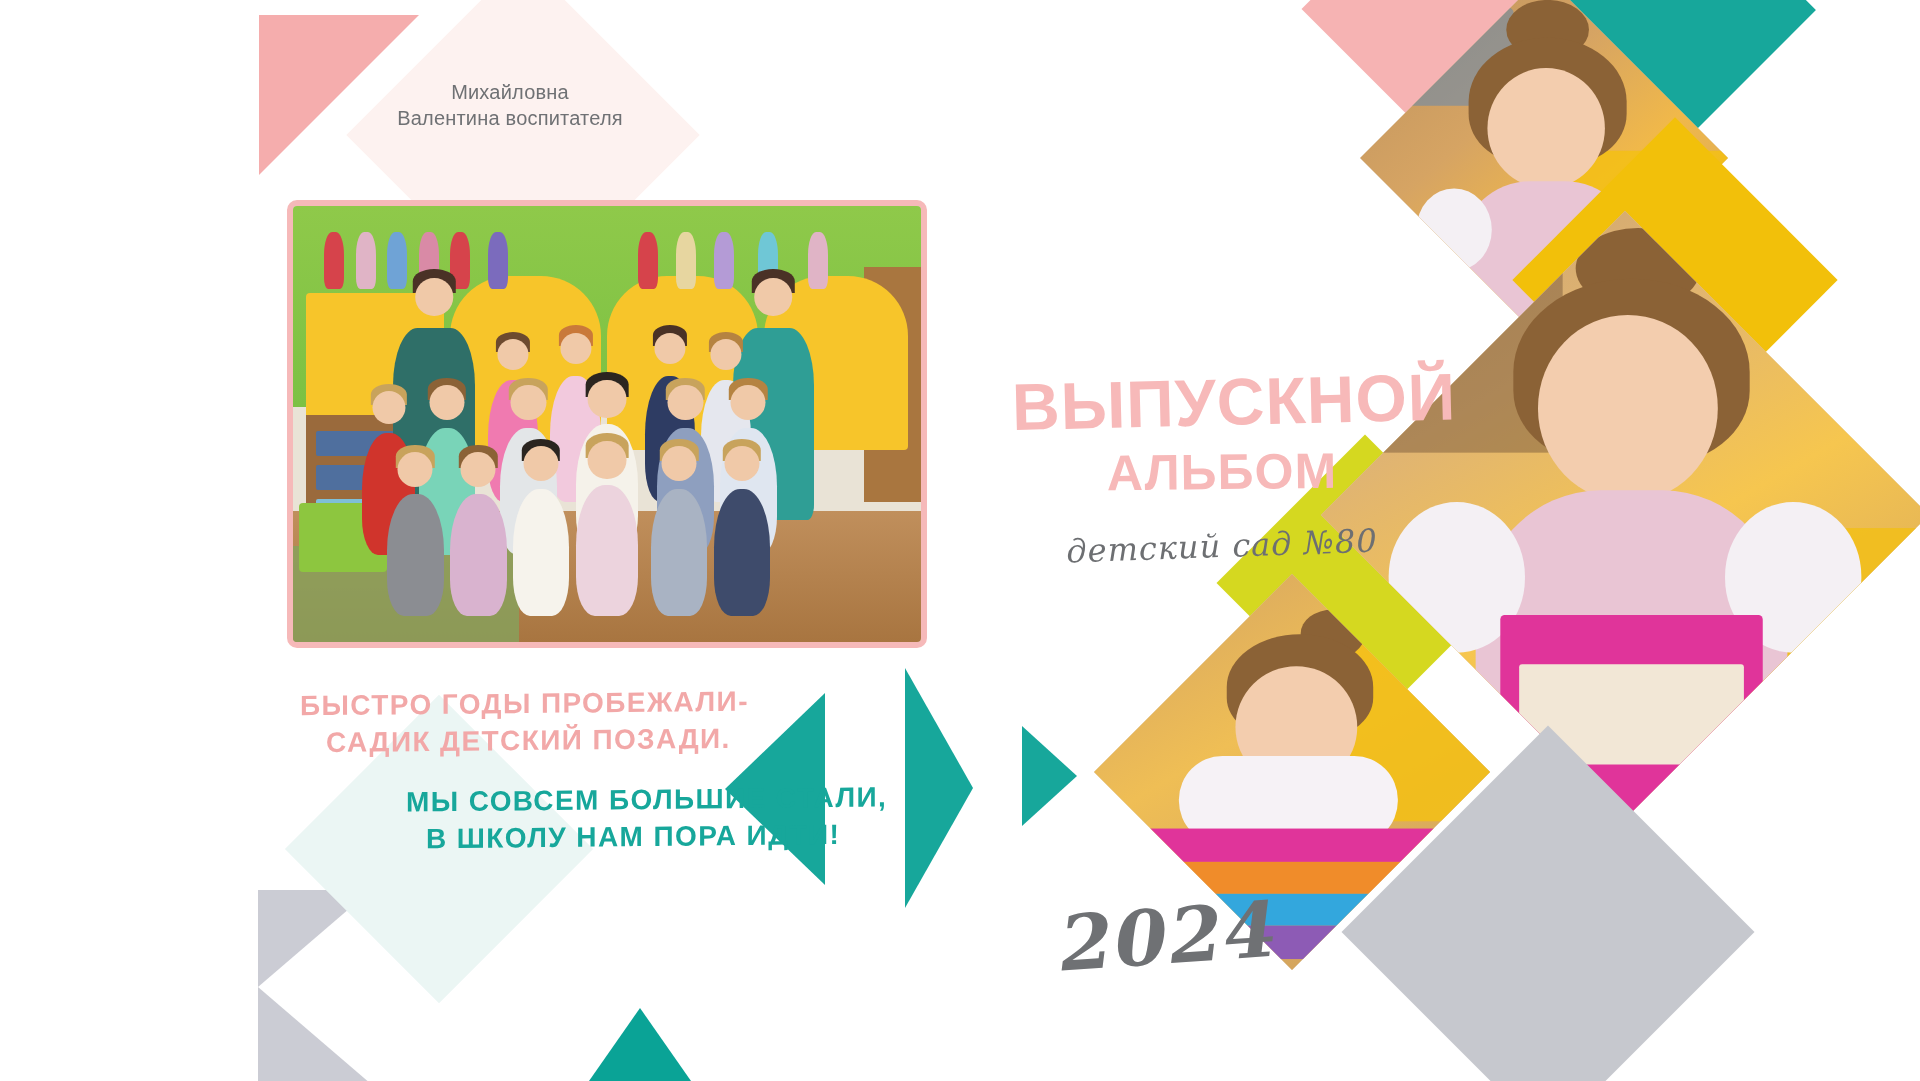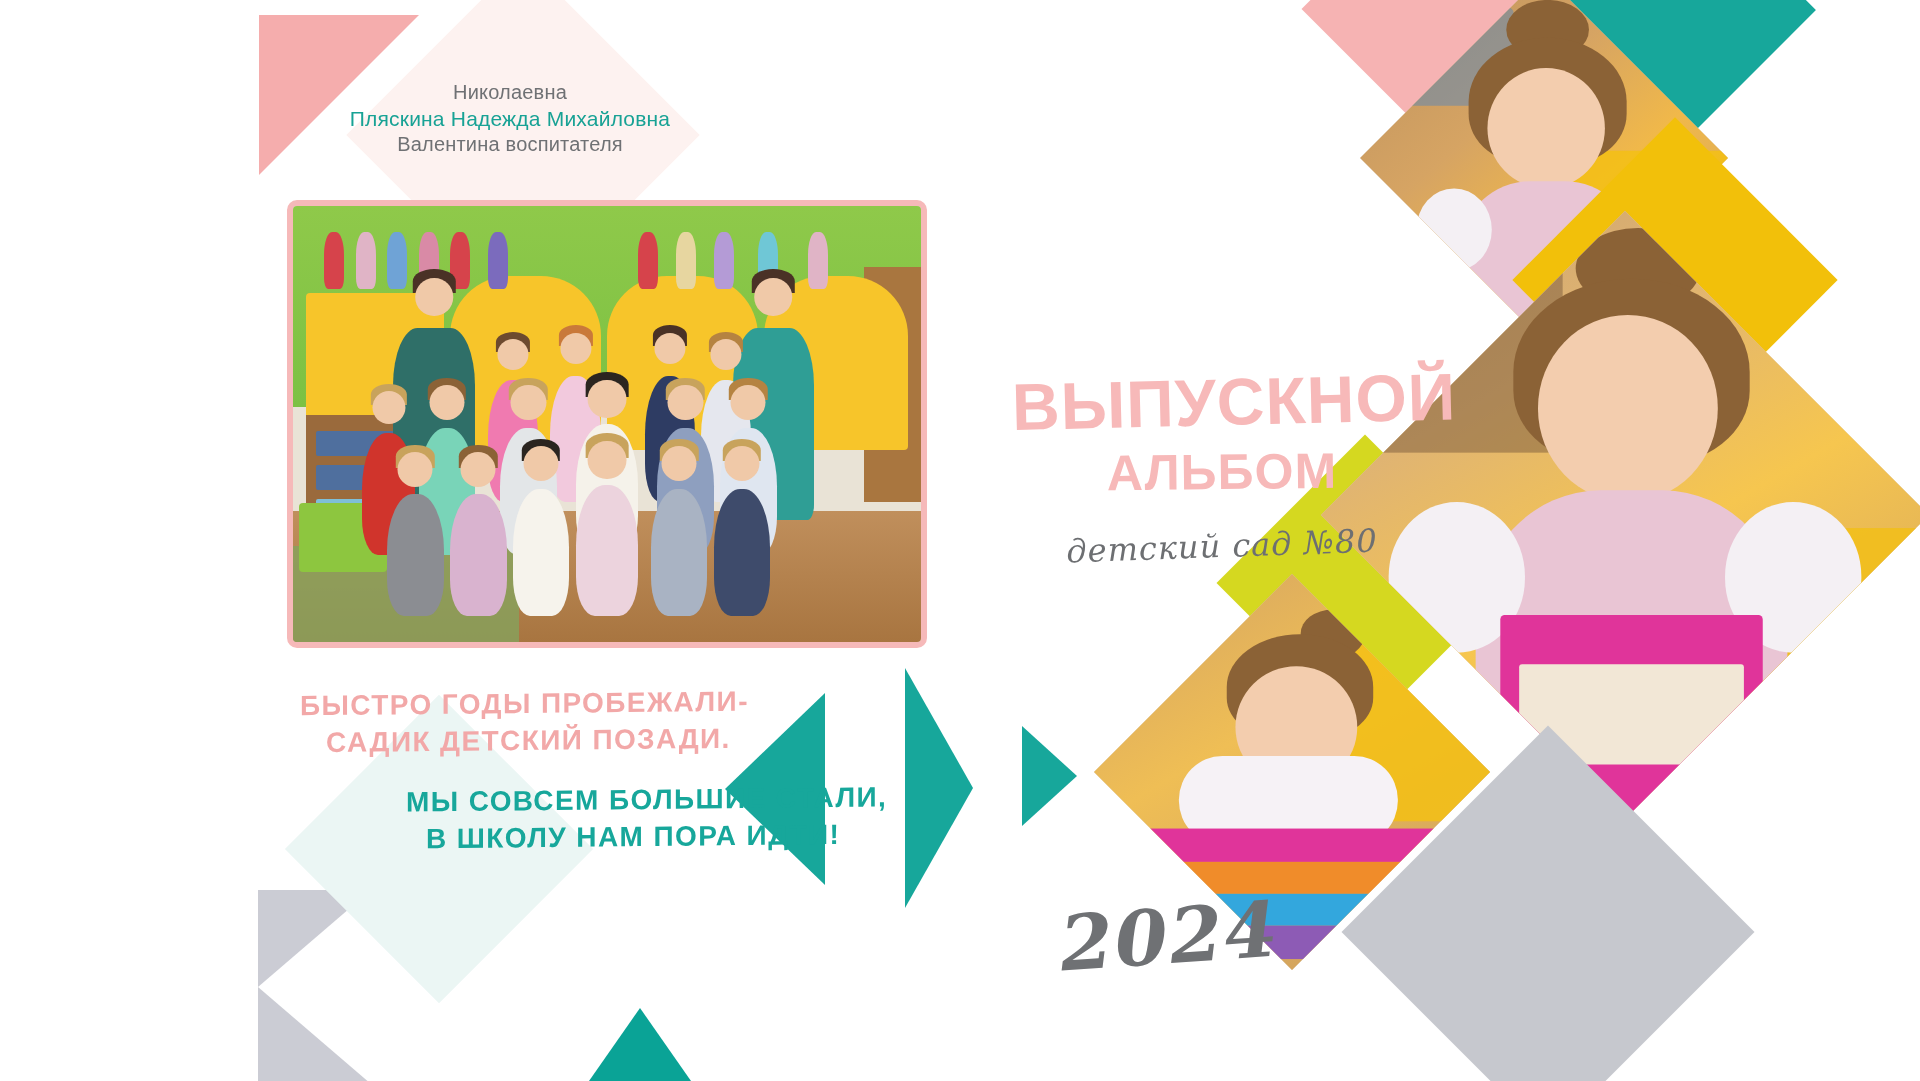--- a/index.html
+++ b/index.html
@@ -234,22 +234,21 @@
   <div class="shape tri-grey-bl"></div>
   <div class="shape diamond-mint"></div>
   <div class="shape tri-teal-bottom"></div>
 
   <div class="shape tri-teal-left-a"></div>
   <div class="shape tri-teal-left-b2"></div>
 
   <div class="shape tri-teal-mid-right"></div>
 
   <div class="caption">
-    <div class="cap-role">Николаевна</div>
-    <div class="cap-name">Пляскина Надежда Михайловна</div>
+    <div class="cap-role">Михайловна</div>
     <div class="cap-role">Валентина воспитателя</div>
   </div>
 
   <div class="photo-frame">
     <div class="scene">
       <div class="cls-wall"></div>
       <div class="cls-floor"></div>
       <div class="cls-rug"></div>
       <div class="doorwood"></div>
 

